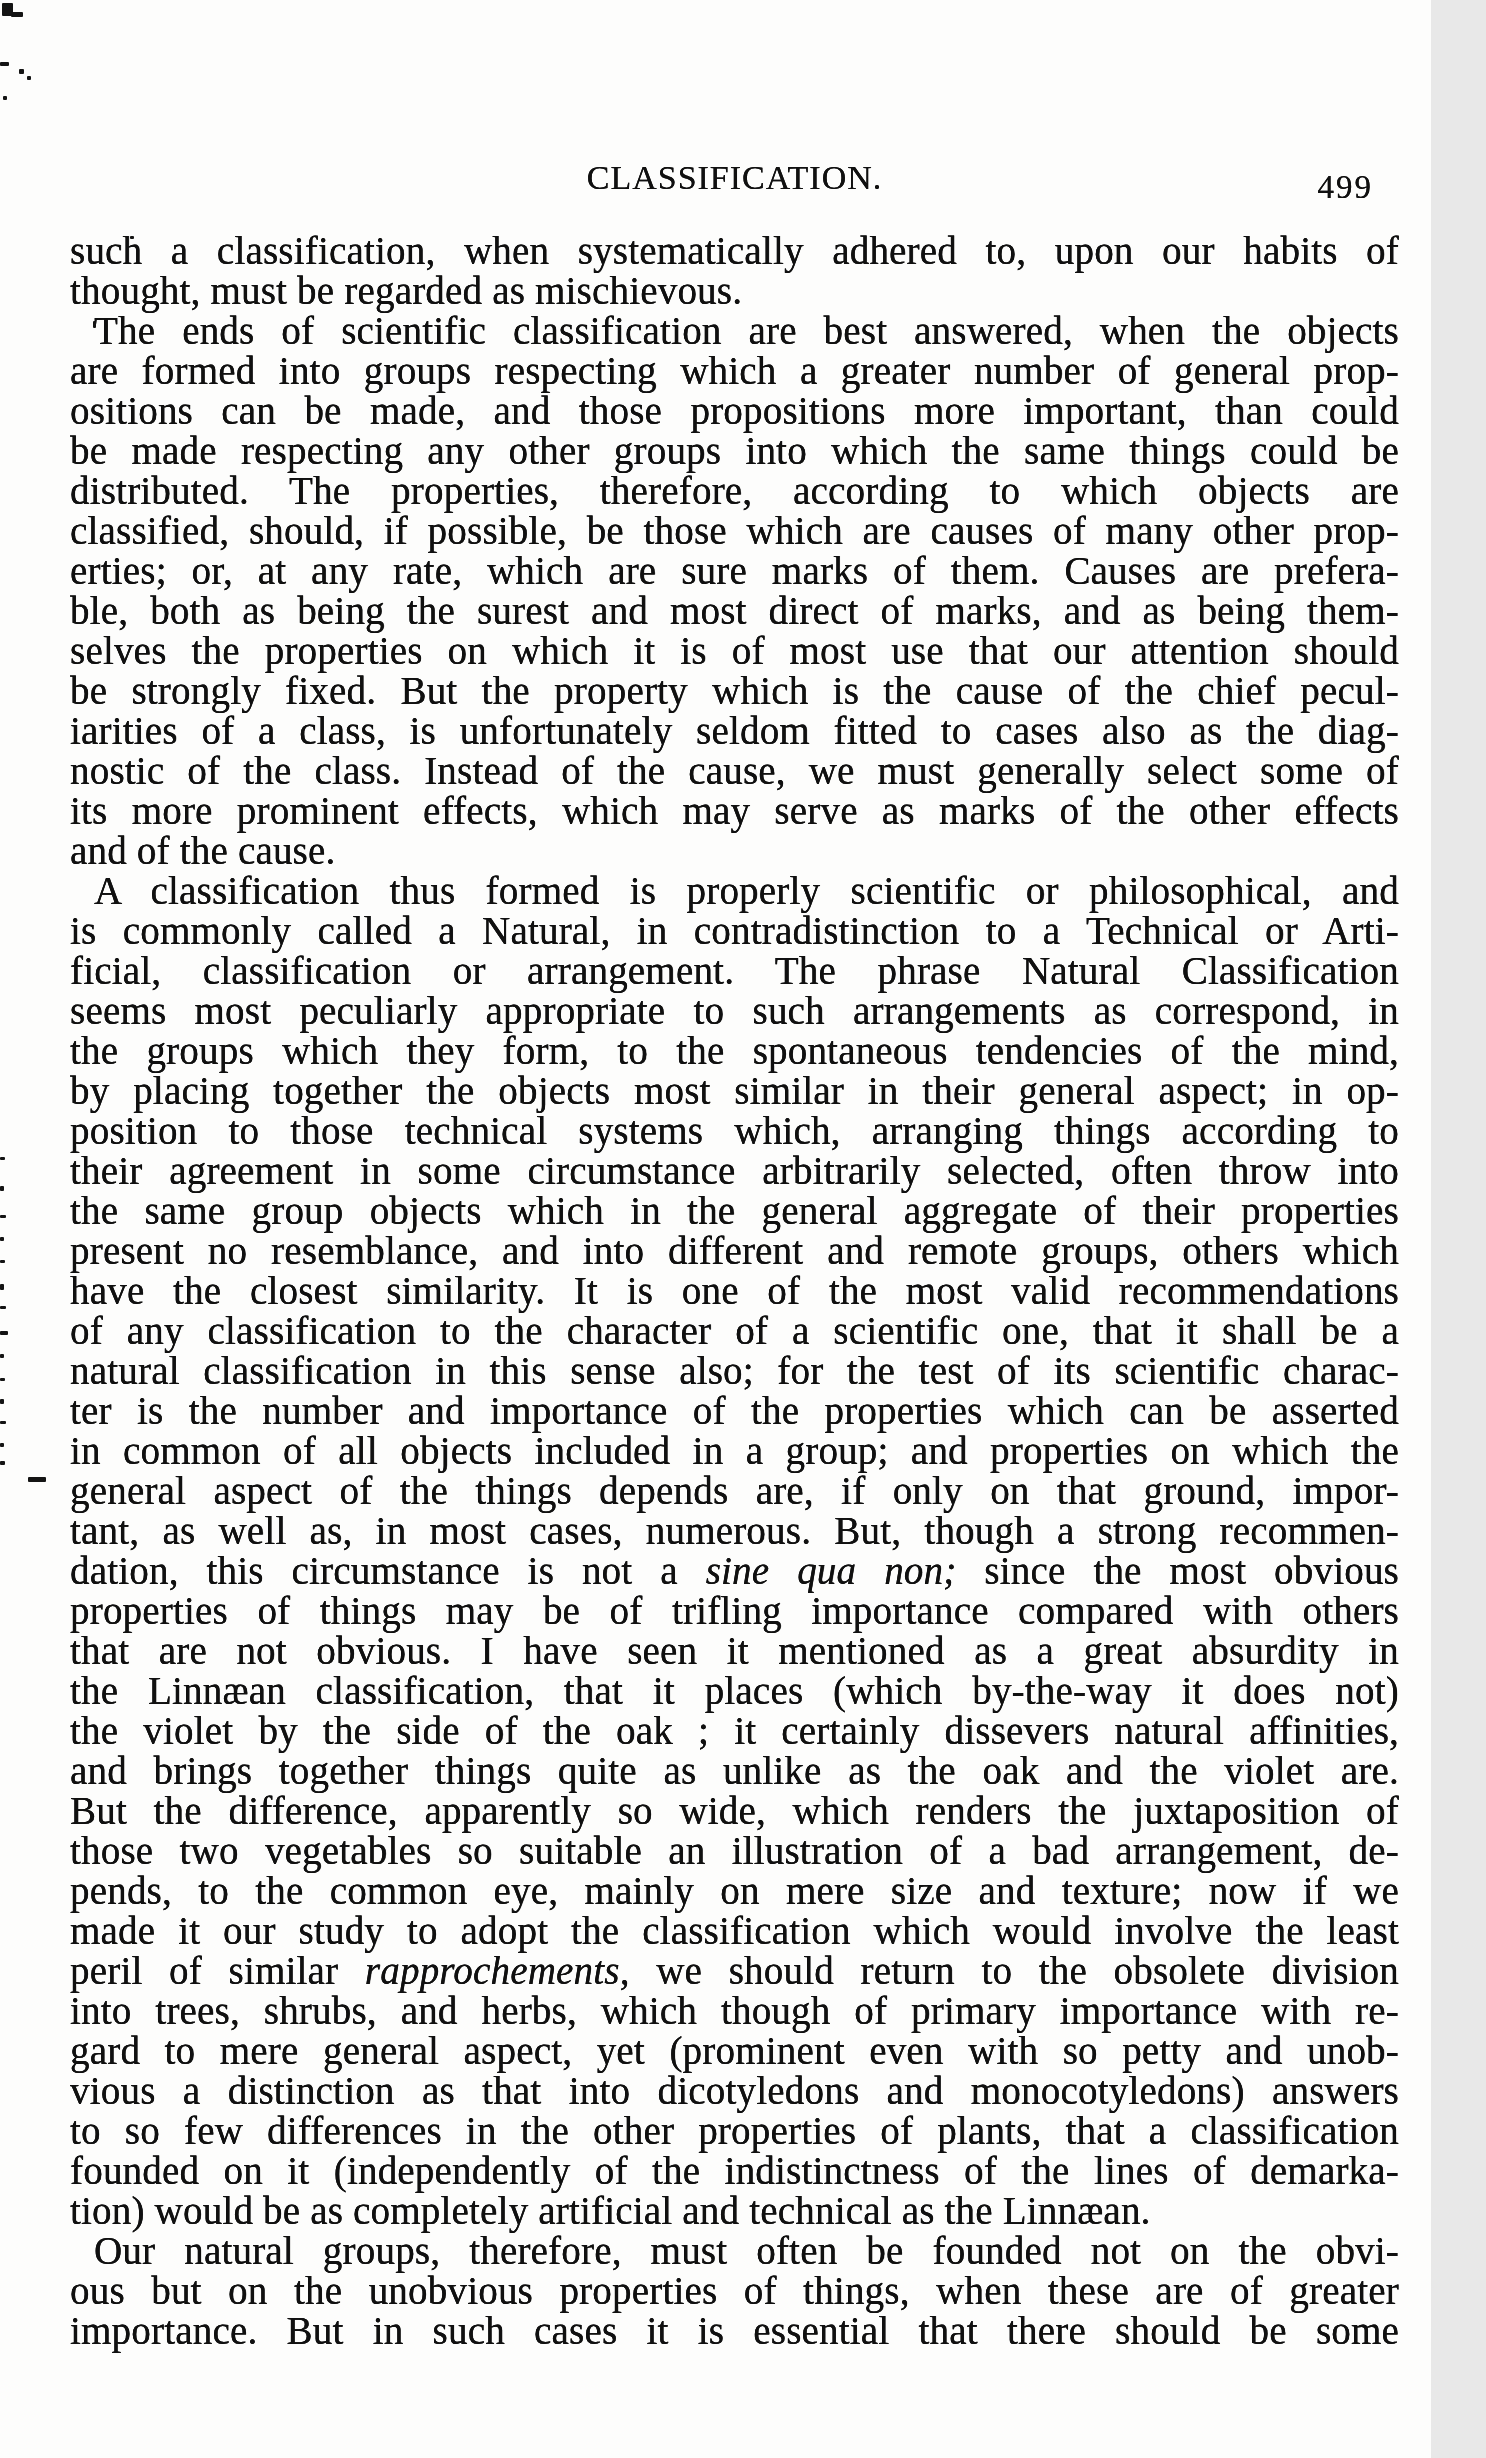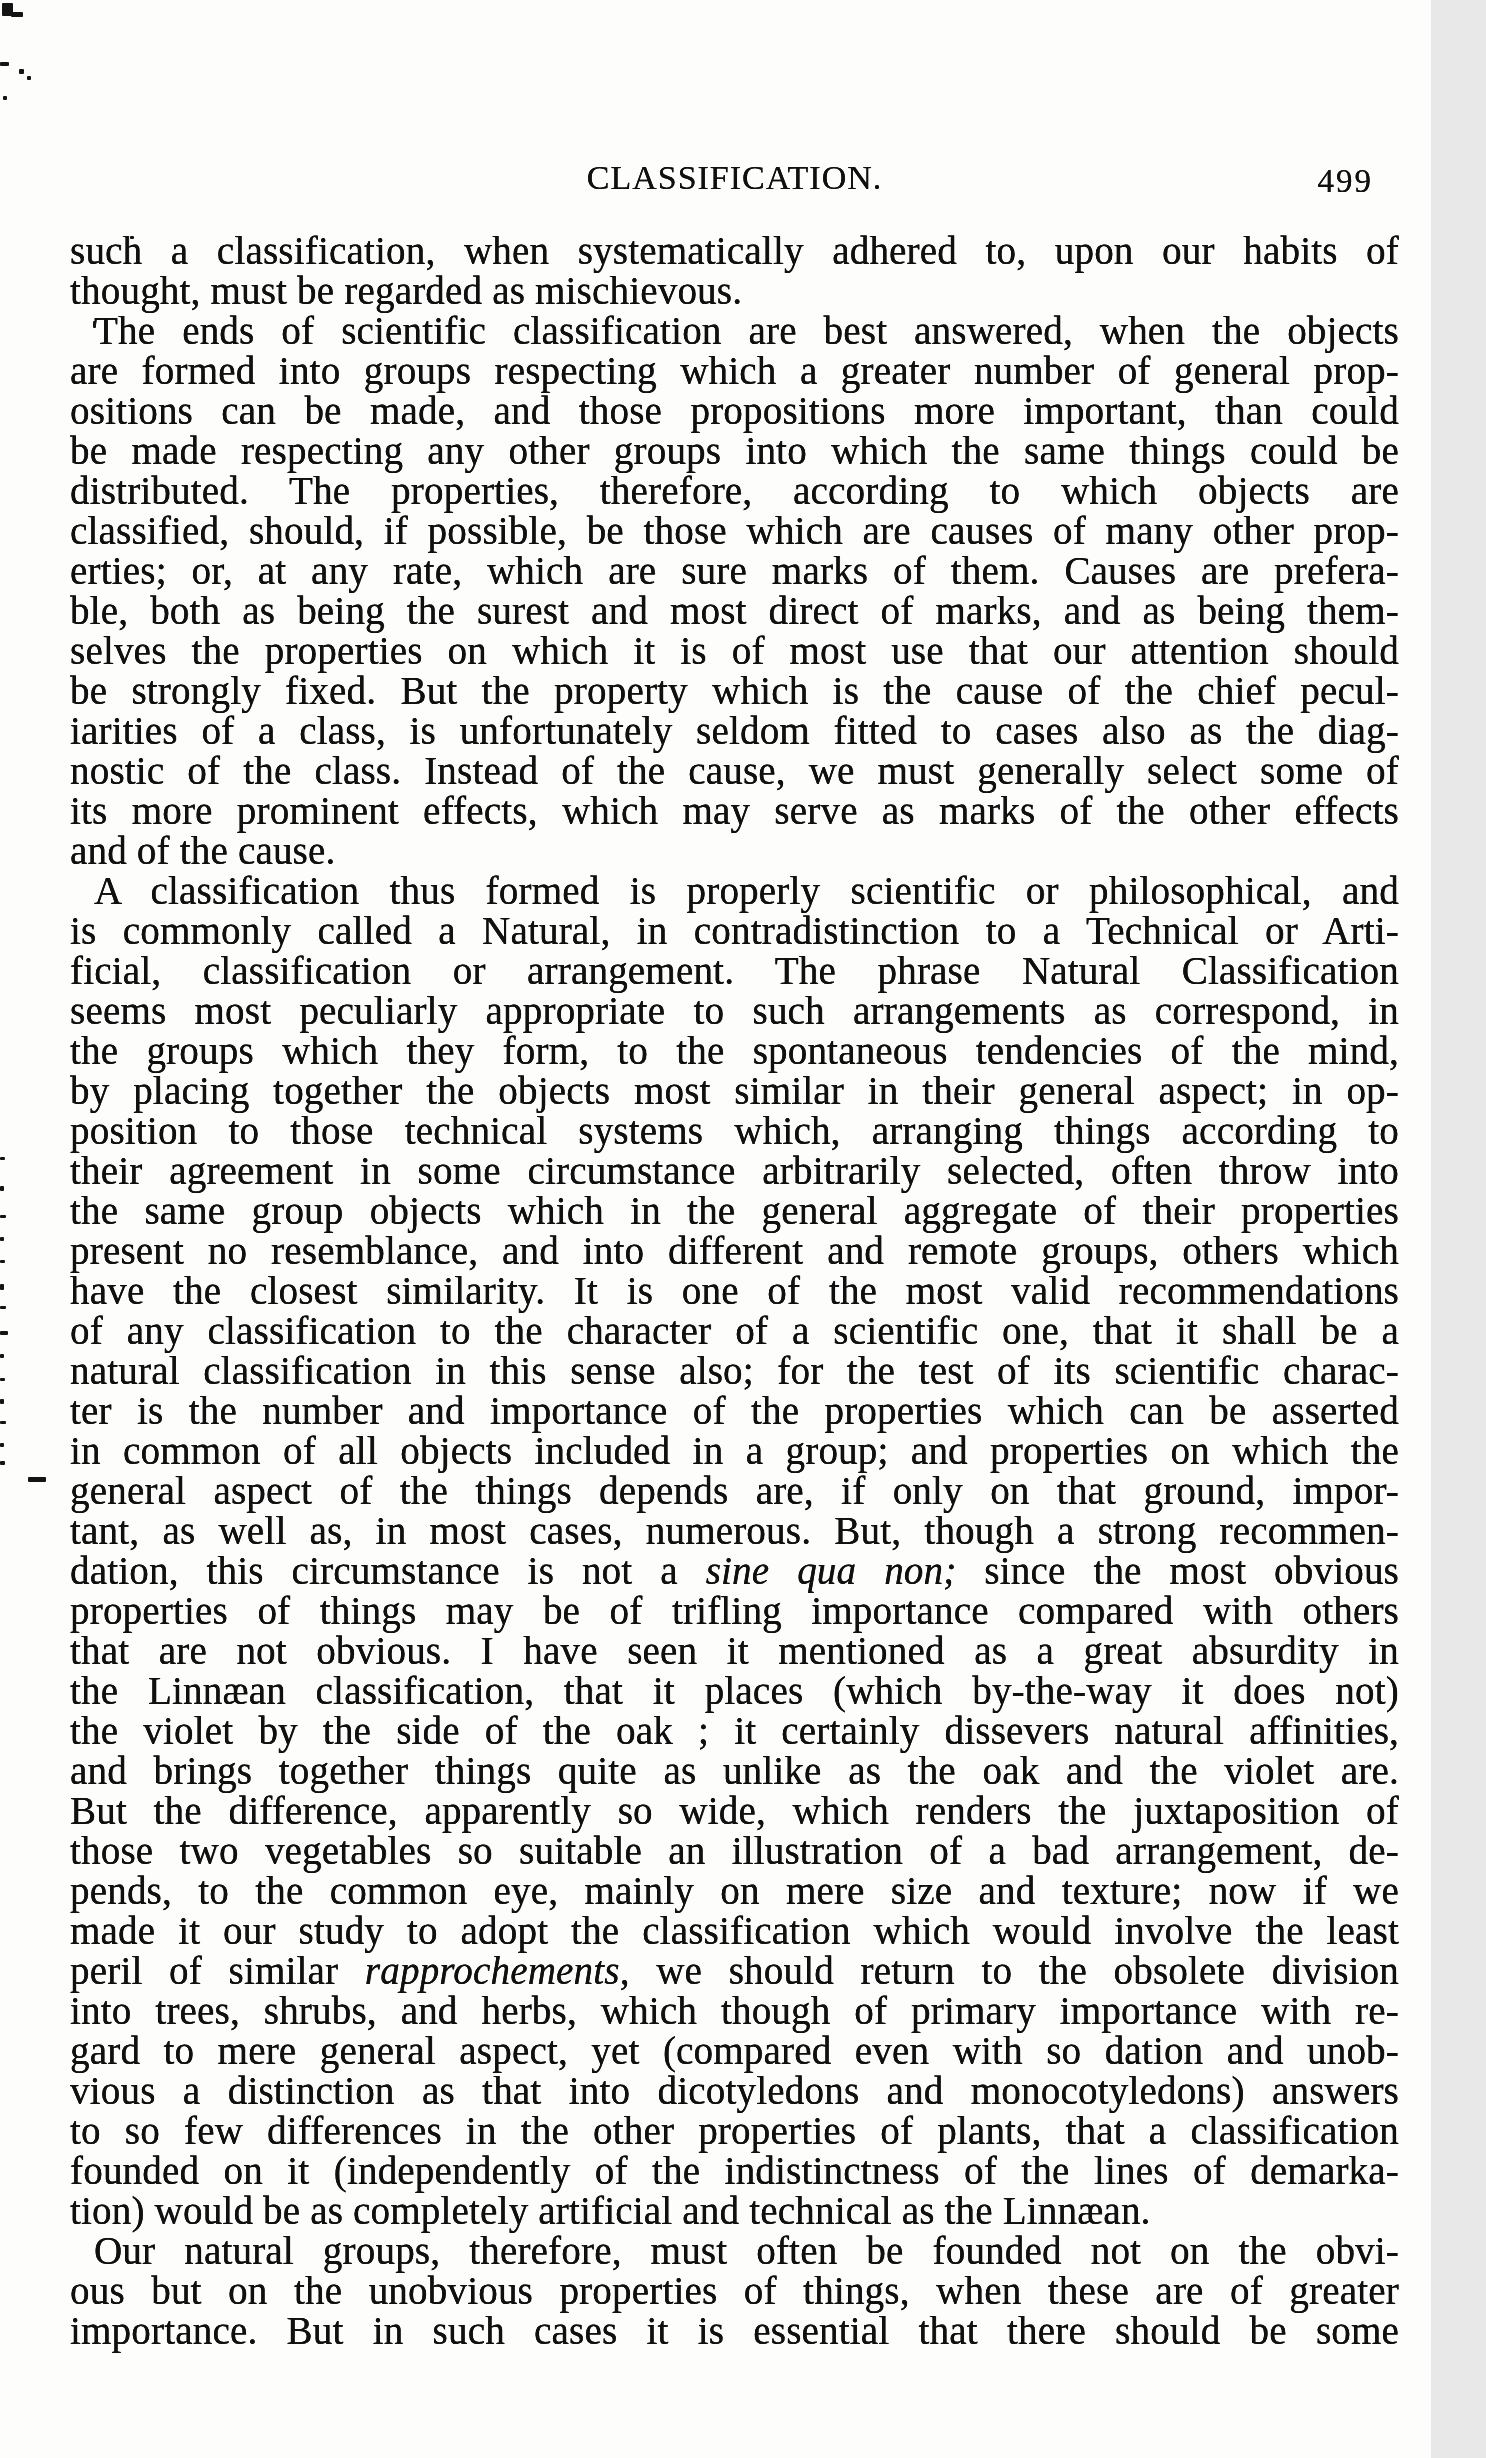--- a/index.html
+++ b/index.html
@@ -24,21 +24,21 @@
   .head-title{
     display:block;
     text-align:center;
     font-size:34px;
     letter-spacing:1px;
     font-weight:normal;
     text-shadow:0 0 0.5px currentColor;
   }
   .page-number{
     position:absolute;
-    right:26px; top:4px;
+    right:26px; top:10px;
     font-size:33px;
     letter-spacing:2px;
     text-shadow:0 0 0.5px currentColor;
   }
   
   .page-body{
     position:absolute;
     left:70px; top:231px; width:1329px;
   }
   .line{
@@ -108,21 +108,21 @@
       <div class="line"><span>that are not obvious. I have seen it mentioned as a great absurdity in</span></div>
       <div class="line"><span>the Linnæan classification, that it places (which by-the-way it does not)</span></div>
       <div class="line"><span>the violet by the side of the oak ; it certainly dissevers natural affinities,</span></div>
       <div class="line"><span>and brings together things quite as unlike as the oak and the violet are.</span></div>
       <div class="line"><span>But the difference, apparently so wide, which renders the juxtaposition of</span></div>
       <div class="line"><span>those two vegetables so suitable an illustration of a bad arrangement, de-</span></div>
       <div class="line"><span>pends, to the common eye, mainly on mere size and texture; now if we</span></div>
       <div class="line"><span>made it our study to adopt the classification which would involve the least</span></div>
       <div class="line"><span>peril of similar </span><span class="it">rapprochements,</span><span> we should return to the obsolete division</span></div>
       <div class="line"><span>into trees, shrubs, and herbs, which though of primary importance with re-</span></div>
-      <div class="line"><span>gard to mere general aspect, yet (compared even with so dation and unob-</span></div>
+      <div class="line"><span>gard to mere general aspect, yet (prominent even with so petty and unob-</span></div>
       <div class="line"><span>vious a distinction as that into dicotyledons and monocotyledons) answers</span></div>
       <div class="line"><span>to so few differences in the other properties of plants, that a classification</span></div>
       <div class="line"><span>founded on it (independently of the indistinctness of the lines of demarka-</span></div>
       <div class="line last"><span>tion) would be as completely artificial and technical as the Linnæan.</span></div>
       <div class="line indent"><span>Our natural groups, therefore, must often be founded not on the obvi-</span></div>
       <div class="line"><span>ous but on the unobvious properties of things, when these are of greater</span></div>
       <div class="line"><span>importance. But in such cases it is essential that there should be some</span></div>
     </div>
 <div class="speck" style="left: 2px; top: 3px; width: 11px; height: 13px;"></div>
     <div class="speck" style="left: 11px; top: 12px; width: 12px; height: 5px;"></div>

